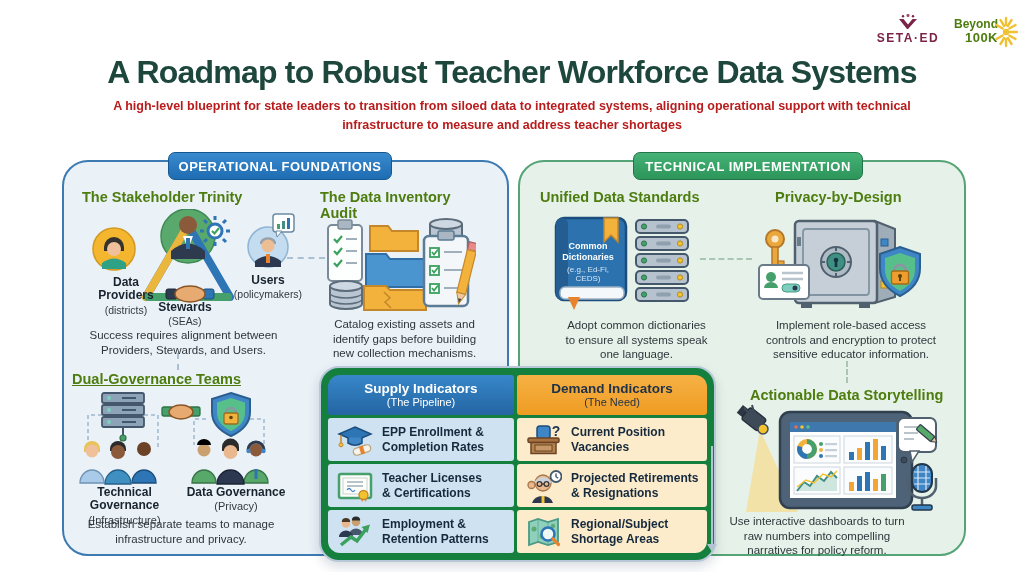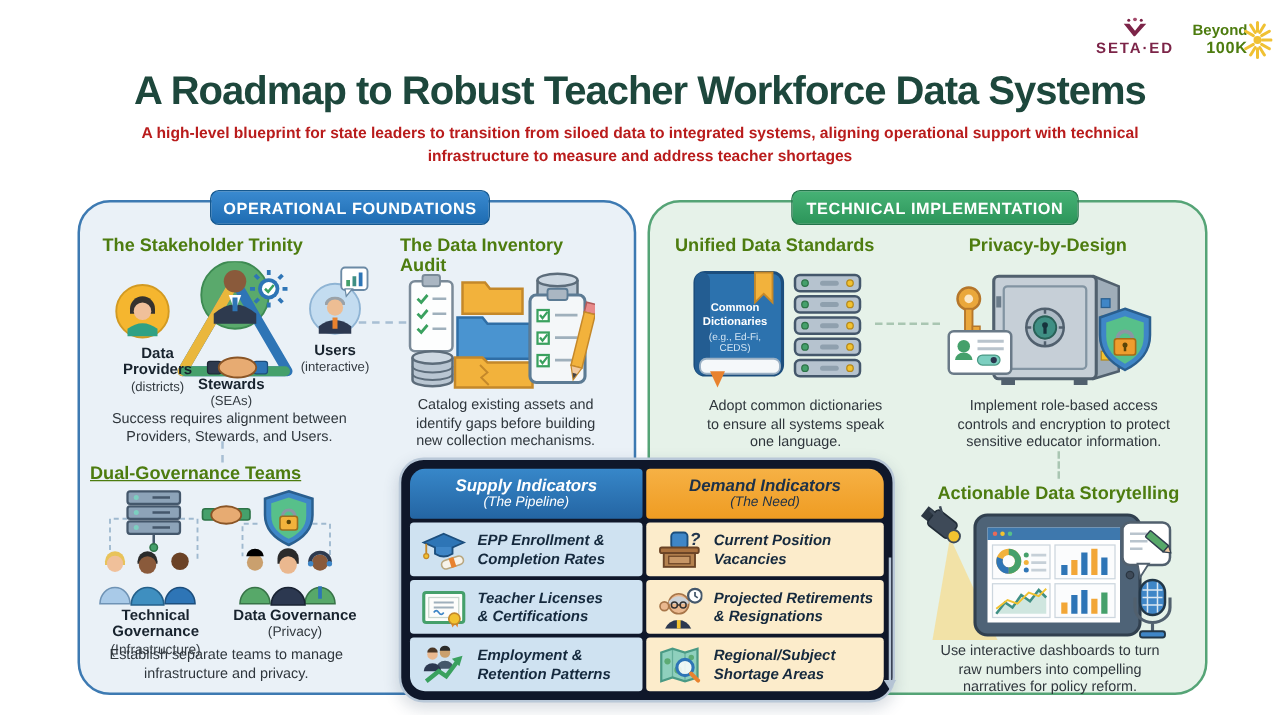--- a/index.html
+++ b/index.html
@@ -34,23 +34,23 @@
   .h2{font-size:14.5px;font-weight:700;text-align:left;color:#4d7c0f;z-index:2;}
   .cap{font-size:11.5px;font-weight:500;line-height:1.28;text-align:center;color:#2f363c;white-space:pre-line;z-index:2;}
   .blabel{font-size:12px;font-weight:700;line-height:1.12;text-align:center;color:#18232e;white-space:pre-line;}
   .bsub{font-size:10.5px;font-weight:400;text-align:center;color:#333a40;margin-top:1px;}
 
   .dash-h{border-top:2px dashed #a8bfd4;z-index:1;}
   .dash-v{border-left:2px dashed #a8bfd4;z-index:1;}
   .dash-green{border-color:#a9c6b2;}
 
   
-  .itable{left:319px;top:366px;width:397px;height:196px;background:#0f172a;border:2px solid #b9c8d8;
+  .itable{left:319px;top:366px;width:397px;height:196px;background:#15803d;border:2px solid #b9c8d8;
           border-radius:20px;box-shadow:0 5px 12px rgba(40,60,90,.18);padding:7px;box-sizing:border-box;
-          display:grid;grid-template-columns:186px 190px;grid-template-rows:40px 43px 43px 43px;gap:3px;z-index:10;font-style:italic;}
+          display:grid;grid-template-columns:186px 190px;grid-template-rows:40px 43px 43px 43px;gap:3px;z-index:10;}
   .ihead{display:flex;flex-direction:column;align-items:center;justify-content:center;line-height:1.15;}
   .ihead .t{font-size:13.5px;font-weight:700;}
   .ihead .s{font-size:11px;font-weight:400;}
   .ihead-supply{background:linear-gradient(#3787c9,#2465a3);color:#fff;border-radius:12px 3px 3px 3px;}
   .ihead-demand{background:linear-gradient(#f6b145,#ef9c22);color:#1d3148;border-radius:3px 12px 3px 3px;}
   .irow{display:flex;align-items:center;gap:9px;padding-left:9px;border-radius:3px;}
   .irow .lbl{font-size:12px;font-weight:700;color:#15293d;line-height:1.18;white-space:pre-line;}
   .irow-supply{background:#cfe2f1;}
   .irow-demand{background:#fceccb;}
   .irow.bl{border-radius:3px 3px 3px 12px;}
@@ -164,21 +164,21 @@
     <div class="blabel">Data
 Providers</div>
     <div class="bsub">(districts)</div>
   </div>
   <div class="abs" style="left:148px;top:301px;width:74px;z-index:2;">
     <div class="blabel">Stewards</div>
     <div class="bsub">(SEAs)</div>
   </div>
   <div class="abs" style="left:228px;top:274px;width:80px;z-index:2;">
     <div class="blabel">Users</div>
-    <div class="bsub">(interactive)</div>
+    <div class="bsub">(policymakers)</div>
   </div>
   <div class="abs cap" style="left:76px;top:328px;width:215px;">Success requires alignment between
 Providers, Stewards, and Users.</div>
 
   <div class="abs dash-h" style="left:287px;top:257px;width:38px;"></div>
   <div class="abs dash-v" style="left:177px;top:353px;height:17px;"></div>
 
   <svg class="abs" style="left:326px;top:212px;z-index:2;" width="150" height="100" viewBox="0 0 150 100">
     <g>
       <path d="M104,12 v42 a16,5 0 0 0 32,0 v-42" fill="#b9c6d2" stroke="#5c6c7a" stroke-width="2"></path>
@@ -450,21 +450,21 @@
       </g>
     </g>
     <g>
       <rect x="178" y="60" width="20" height="28" rx="10" fill="#3f86c7" stroke="#223748" stroke-width="2"></rect>
       <path d="M180,68 h16 M180,74 h16 M180,80 h16 M184,62 v24 M192,62 v24" stroke="#dce8f2" stroke-width="1.2"></path>
       <path d="M174,74 v8 a14,12 0 0 0 28,0 v-8" fill="none" stroke="#51606e" stroke-width="2.5"></path>
       <line x1="188" y1="95" x2="188" y2="101" stroke="#51606e" stroke-width="2.5"></line>
       <rect x="178" y="101" width="20" height="5" rx="2" fill="#3f86c7" stroke="#223748" stroke-width="1.5"></rect>
     </g>
   </svg>
-  <div class="abs cap" style="left:744px;top:514px;width:192px;">Use interactive dashboards to turn
+  <div class="abs cap" style="left:721px;top:514px;width:192px;">Use interactive dashboards to turn
 raw numbers into compelling
 narratives for policy reform.</div>
 
   <div class="abs itable">
     <div class="ihead ihead-supply">
       <div class="t">Supply Indicators</div>
       <div class="s">(The Pipeline)</div>
     </div>
     <div class="ihead ihead-demand">
       <div class="t">Demand Indicators</div>

